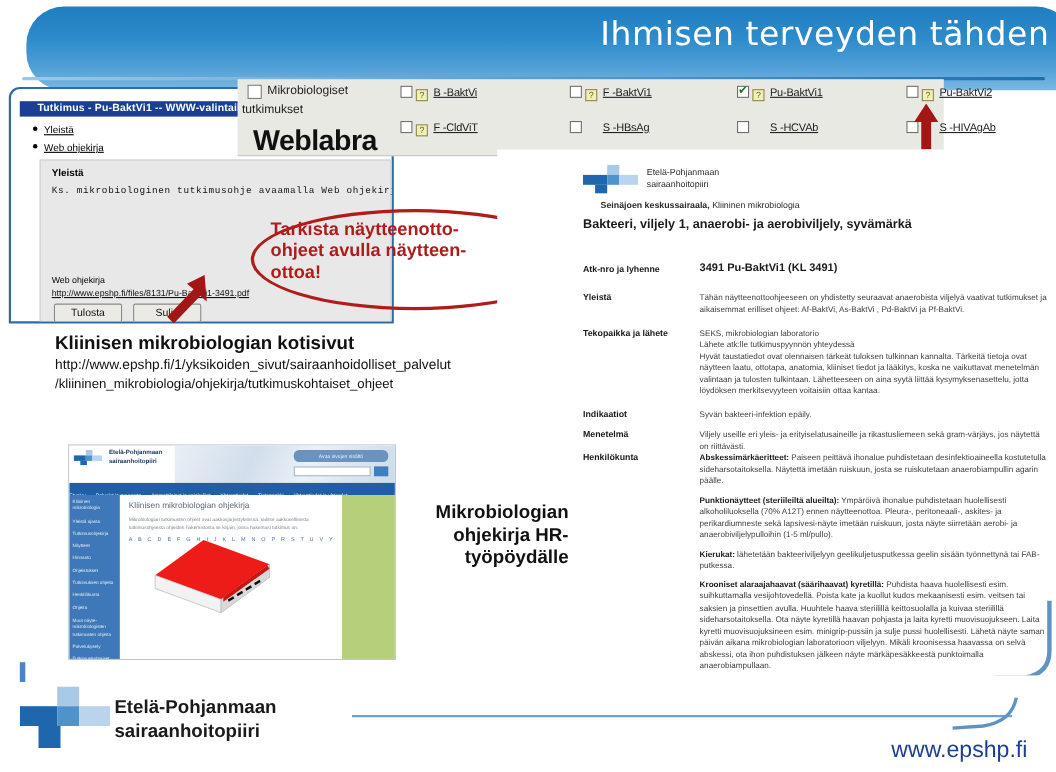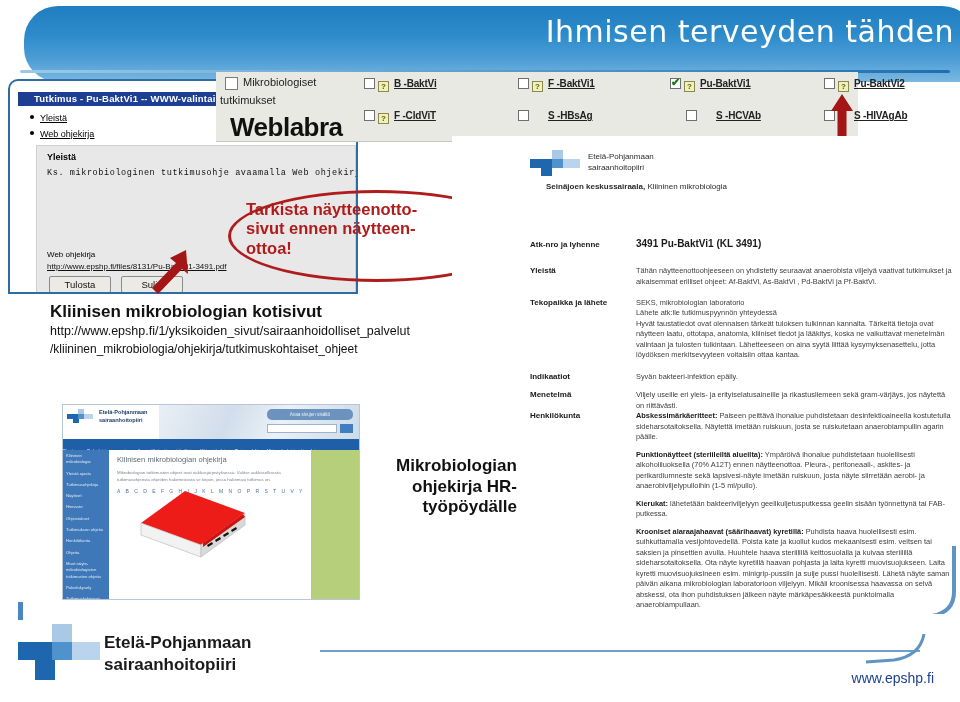--- a/index.html
+++ b/index.html
@@ -93,21 +93,21 @@
   #mikro-cb {
     position:absolute; left:9px; top:5px; width:13px; height:13px;
     background:#fff; border:1px solid #7b7b7b;
   }
   #mikro-lbl1 { position:absolute; left:27px; top:4px; font-size:11px; color:#222; white-space:nowrap; }
   #mikro-lbl2 { position:absolute; left:4px; top:22px; font-size:11px; color:#222; white-space:nowrap; }
   #weblabra-word {
     position:absolute; left:14px; top:40px; font-size:26px; font-weight:bold;
     color:#111; letter-spacing:-0.5px;
   }
-  .cbitem { position:absolute; white-space:nowrap; font-size:10px;font-weight:bold; }
+  .cbitem { position:absolute; white-space:nowrap; font-size:10px; }
   .cbitem .box {
     display:inline-block; width:11px; height:11px; background:#fff;
     border:1px solid #6f6f6f; vertical-align:-2px; margin-right:3px;
     position:relative;
   }
   .cbitem .box.checked::after {
     content:"\2714"; position:absolute; left:0px; top:-3px;
     font-size:11px; color:#1a7a1a; line-height:12px;
   }
   .cbitem .help {
@@ -239,21 +239,21 @@
   #footer-org {
     position:absolute; left:104px; top:18px; font-size:17px; font-weight:bold;
     color:#1a1a1a; line-height:1.28;
   }
   #footer-rule {
     position:absolute; left:320px; top:36px; width:600px; height:2px;
     background:#6f9fcd;
   }
   #footer-curve { position:absolute; right:34px; top:20px; width:90px; height:30px; }
   #footer-url {
-    position:absolute; right:26px; top:56px; font-size:14px; color:#1d3f8f;
+    position:absolute; right:26px; top:56px; font-size:21px; color:#1d3f8f;
   }
 </style>
 </head>
 <body>
 
 <div id="banner">
   <div id="banner-tagline">Ihmisen terveyden tähden</div>
 </div>
 <div id="banner-underline"></div>
 
@@ -285,33 +285,33 @@
     <div id="mikro-lbl1">Mikrobiologiset</div>
     <div id="mikro-lbl2">tutkimukset</div>
     <div id="weblabra-word">Weblabra</div>
     <div id="cb-items">
         <div class="cbitem" style="left: 148px; top: 6px;"><span class="box"></span><span class="help">?</span><span class="txt">B -BaktVi</span></div>
         <div class="cbitem" style="left: 302px; top: 6px;"><span class="box"></span><span class="help">?</span><span class="txt">F -BaktVi1</span></div>
         <div class="cbitem" style="left: 454px; top: 6px;"><span class="box checked"></span><span class="help">?</span><span class="txt">Pu-BaktVi1</span></div>
         <div class="cbitem" style="left: 608px; top: 6px;"><span class="box"></span><span class="help">?</span><span class="txt">Pu-BaktVi2</span></div>
         <div class="cbitem" style="left: 148px; top: 38px;"><span class="box"></span><span class="help">?</span><span class="txt">F -CldViT</span></div>
         <div class="cbitem" style="left: 302px; top: 38px;"><span class="box"></span><span class="help blank">?</span><span class="txt">S -HBsAg</span></div>
-        <div class="cbitem" style="left: 454px; top: 38px; margin-left: 16px;"><span class="box"></span><span class="help blank">?</span><span class="txt">S -HCVAb</span></div>
+        <div class="cbitem" style="left: 454px; top: 38px;"><span class="box"></span><span class="help blank">?</span><span class="txt">S -HCVAb</span></div>
         <div class="cbitem" style="left: 608px; top: 38px;"><span class="box"></span><span class="help blank">?</span><span class="txt">S -HIVAgAb</span></div>
       </div>
 
     <svg id="red-arrow-cb" viewBox="0 0 28 42">
       <path d="M14 0 L25 17 L18.5 17 L18.5 42 L9.5 42 L9.5 17 L3 17 Z" fill="#a41515"></path>
     </svg>
   </div>
 
   <div id="ellipse"></div>
   <div id="ellipse-text">
     <div>Tarkista näytteenotto-</div>
-    <div>sivut ennen näytteen-</div>
+    <div>ohjeet avulla näytteen-</div>
     <div>ottoa!</div>
   </div>
 
   <svg id="red-arrow-url" viewBox="0 0 40 44">
     <path d="M36 0 L20 8 L26 13 L2 38 L8 44 L32 19 L38 24 Z" fill="#a41515"></path>
   </svg>
 
   <div id="kotisivut-title">Kliinisen mikrobiologian kotisivut</div>
   <div id="kotisivut-url1">http://www.epshp.fi/1/yksikoiden_sivut/sairaanhoidolliset_palvelut</div>
   <div id="kotisivut-url2">/kliininen_mikrobiologia/ohjekirja/tutkimuskohtaiset_ohjeet</div>
@@ -324,20 +324,21 @@
       <rect x="33" y="9" width="17" height="9" fill="#b9d4ec"></rect>
       <rect x="11" y="18" width="11" height="8" fill="#1e66ad"></rect>
     </svg>
     <div id="doc-org">
       <div>Etelä-Pohjanmaan</div>
       <div>sairaanhoitopiiri</div>
     </div>
     <div id="doc-unit">
       <b>Seinäjoen keskussairaala,</b><span> Kliininen mikrobiologia</span>
     </div>
+    <div id="doc-title">Bakteeri, viljely 1, anaerobi- ja aerobiviljely, syvämärkä</div>
     <div id="doc-rows">
         <div class="doc-key" style="left: 78px; top: 104px;">Atk-nro ja lyhenne</div>
         <div class="doc-val big" style="top: 101px;">
           <div>3491 Pu-BaktVi1 (KL 3491)</div>
         </div>
         <div class="doc-key" style="left: 78px; top: 130px;">Yleistä</div>
         <div class="doc-val" style="top: 130px;">
           <div>Tähän näytteenottoohjeeseen on yhdistetty seuraavat anaerobista viljelyä vaativat tutkimukset ja aikaisemmat erilliset ohjeet: Af-BaktVi, As-BaktVi , Pd-BaktVi ja Pf-BaktVi.</div>
         </div>
         <div class="doc-key" style="left: 78px; top: 161.8px;">Tekopaikka ja lähete</div>

